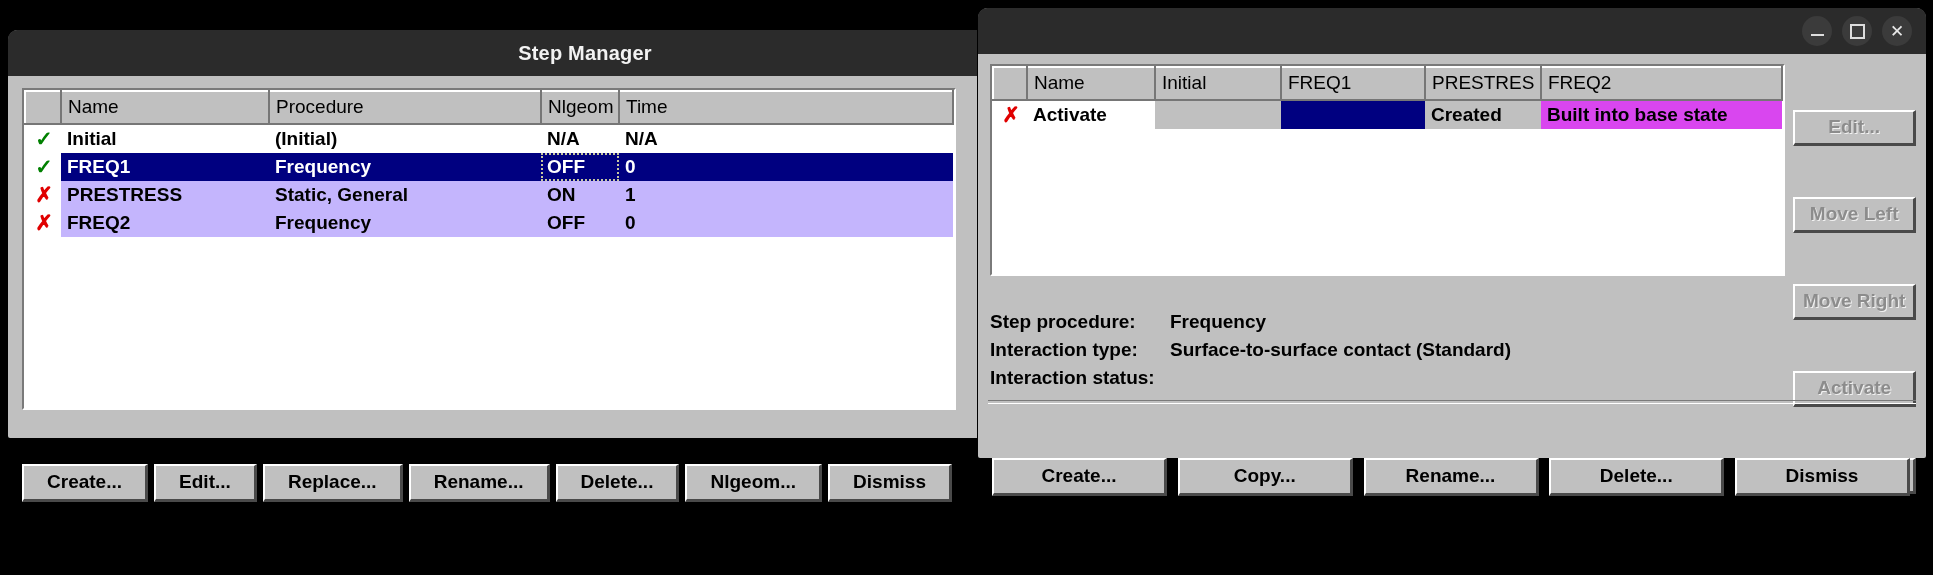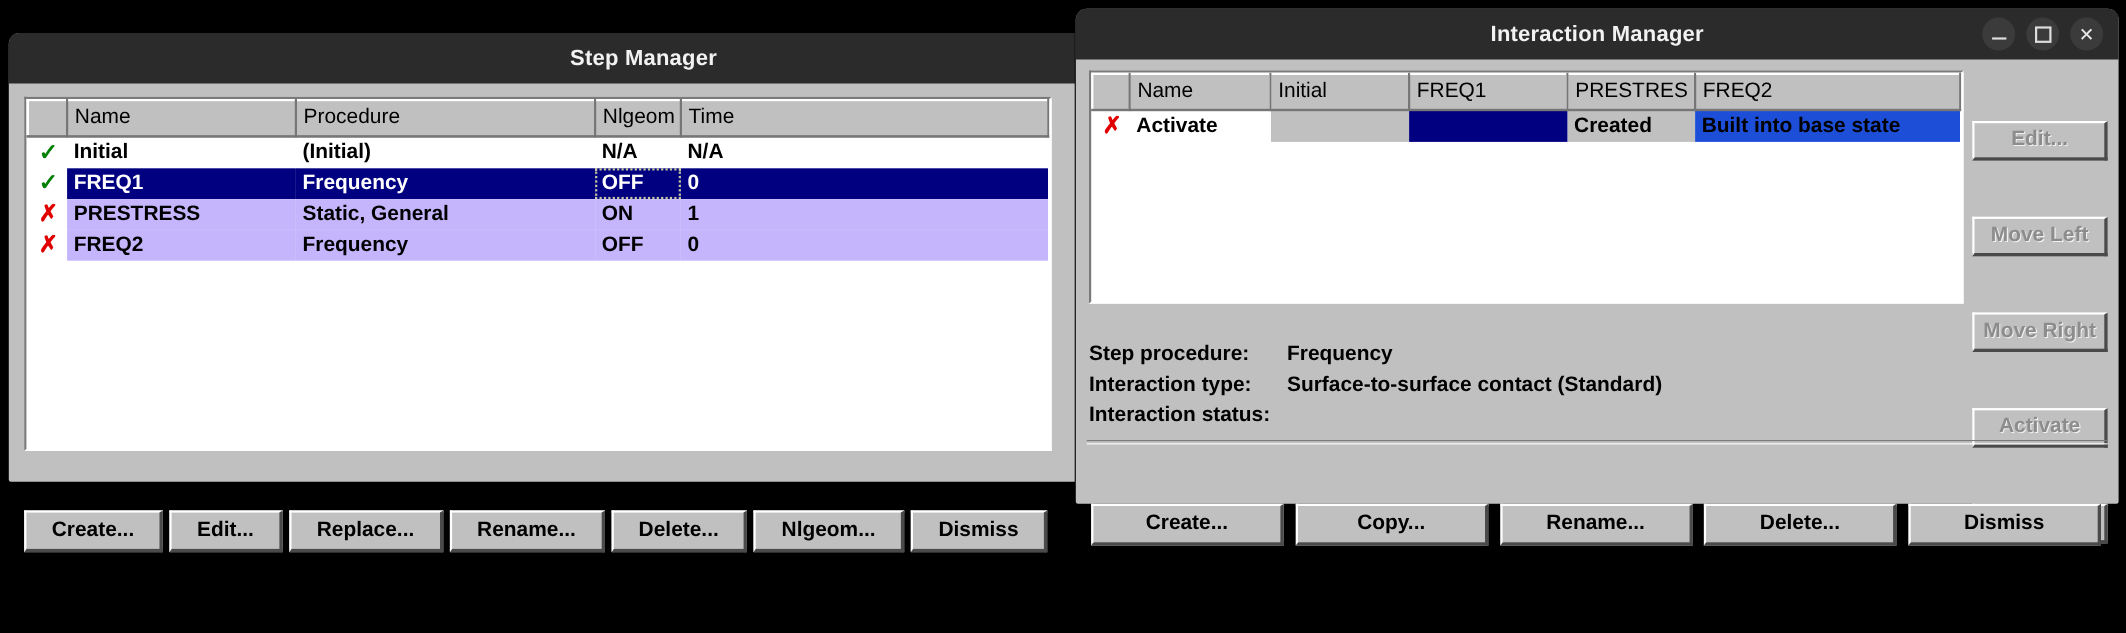--- a/index.html
+++ b/index.html
@@ -228,21 +228,20 @@
       <div class="btn">Rename...</div>
       <div class="btn">Delete...</div>
       <div class="btn">Nlgeom...</div>
       <div class="btn">Dismiss</div>
     </div>
   </div>
 
   <div class="window" id="interaction-manager">
 
     <div class="titlebar">
-      <span class="title-text">Interaction Manager</span>
       <div class="winbtns">
         <div class="winbtn">
             <span class="min-glyph"></span>
           </div>
         <div class="winbtn">
             <span class="max-glyph"></span>
           </div>
         <div class="winbtn">
             <span class="close-glyph">✕</span>
           </div>
@@ -270,21 +269,21 @@
               <th>FREQ2</th>
             </tr>
           </thead>
           <tbody>
             <tr>
               <td class="icon-cell" style="background:#ffffff"><span class="cross">✗</span></td>
               <td style="background:#ffffff">Activate</td>
               <td style="background:#c0c0c0"></td>
               <td style="background:#000080;color:#ffffff"></td>
               <td style="background:#c0c0c0">Created</td>
-              <td style="background:#1d4ed8">Built into base state</td>
+              <td style="background:#d946ef">Built into base state</td>
             </tr>
           </tbody>
         </table>
       </div>
 
       <div id="im-sidebuttons">
         <div class="btn disabled">Edit...</div>
         <div class="btn disabled">Move Left</div>
         <div class="btn disabled">Move Right</div>
         <div class="btn disabled">Activate</div>

